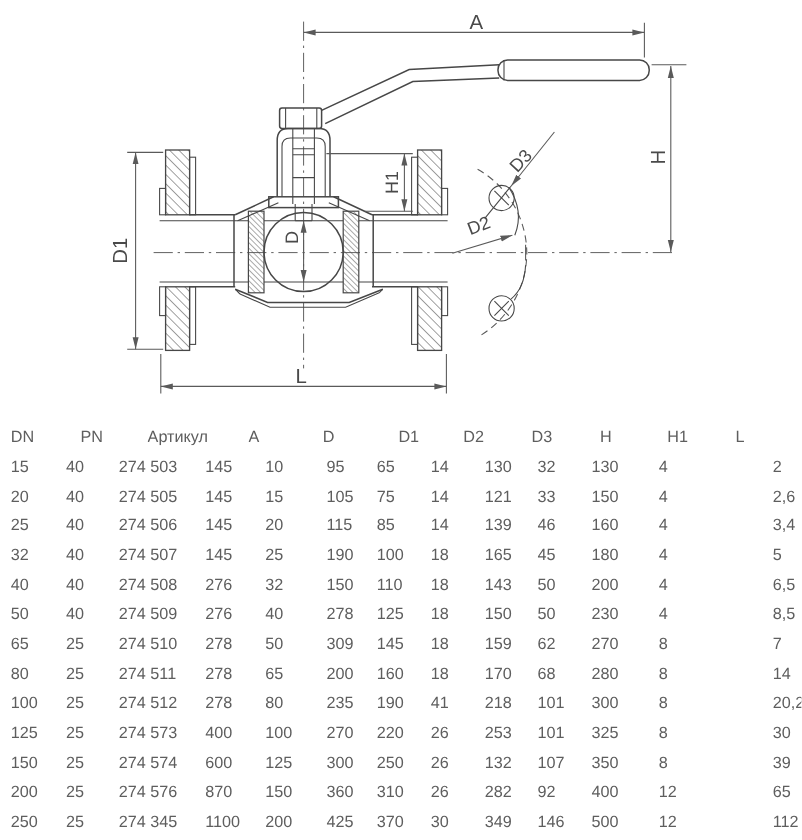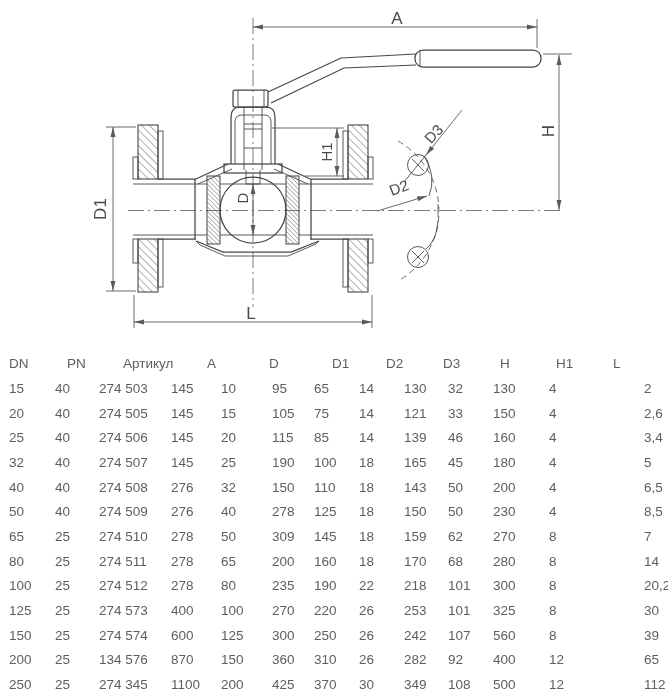--- a/index.html
+++ b/index.html
@@ -292,21 +292,21 @@
           <div class="tcell">14</div>
         </div>
         <div class="trow">
           <div class="tcell">100</div>
           <div class="tcell">25</div>
           <div class="tcell">274 512</div>
           <div class="tcell">278</div>
           <div class="tcell">80</div>
           <div class="tcell">235</div>
           <div class="tcell">190</div>
-          <div class="tcell">22</div>
+          <div class="tcell">41</div>
           <div class="tcell">218</div>
           <div class="tcell">101</div>
           <div class="tcell">300</div>
           <div class="tcell">8</div>
           <div class="tcell">20,2</div>
         </div>
         <div class="trow">
           <div class="tcell">125</div>
           <div class="tcell">25</div>
           <div class="tcell">274 573</div>
@@ -323,30 +323,30 @@
         </div>
         <div class="trow">
           <div class="tcell">150</div>
           <div class="tcell">25</div>
           <div class="tcell">274 574</div>
           <div class="tcell">600</div>
           <div class="tcell">125</div>
           <div class="tcell">300</div>
           <div class="tcell">250</div>
           <div class="tcell">26</div>
-          <div class="tcell">242</div>
+          <div class="tcell">132</div>
           <div class="tcell">107</div>
-          <div class="tcell">560</div>
+          <div class="tcell">350</div>
           <div class="tcell">8</div>
           <div class="tcell">39</div>
         </div>
         <div class="trow">
           <div class="tcell">200</div>
           <div class="tcell">25</div>
-          <div class="tcell">134 576</div>
+          <div class="tcell">274 576</div>
           <div class="tcell">870</div>
           <div class="tcell">150</div>
           <div class="tcell">360</div>
           <div class="tcell">310</div>
           <div class="tcell">26</div>
           <div class="tcell">282</div>
           <div class="tcell">92</div>
           <div class="tcell">400</div>
           <div class="tcell">12</div>
           <div class="tcell">65</div>
@@ -354,21 +354,21 @@
         <div class="trow">
           <div class="tcell">250</div>
           <div class="tcell">25</div>
           <div class="tcell">274 345</div>
           <div class="tcell">1100</div>
           <div class="tcell">200</div>
           <div class="tcell">425</div>
           <div class="tcell">370</div>
           <div class="tcell">30</div>
           <div class="tcell">349</div>
-          <div class="tcell">108</div>
+          <div class="tcell">146</div>
           <div class="tcell">500</div>
           <div class="tcell">12</div>
           <div class="tcell">112</div>
         </div>
       </div>
   </div>
 
 </div>
 
 </body></html>

